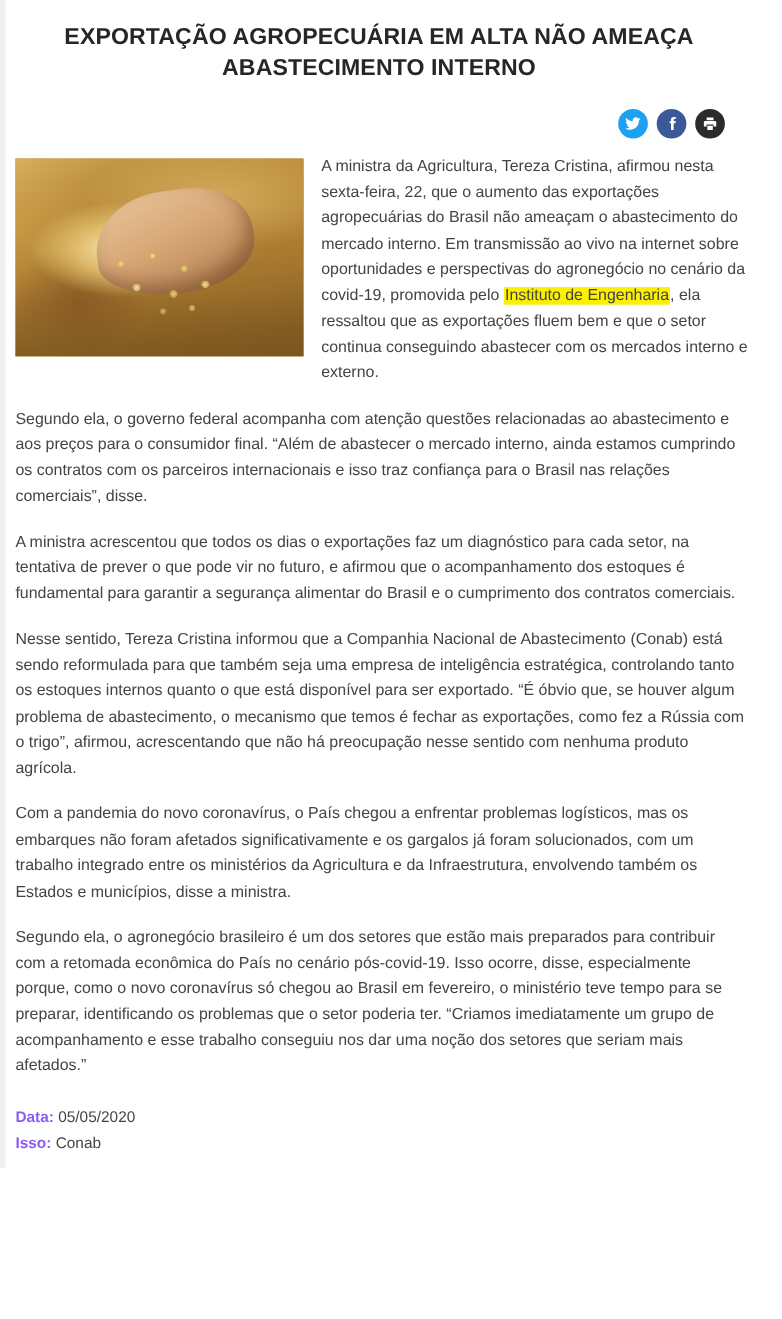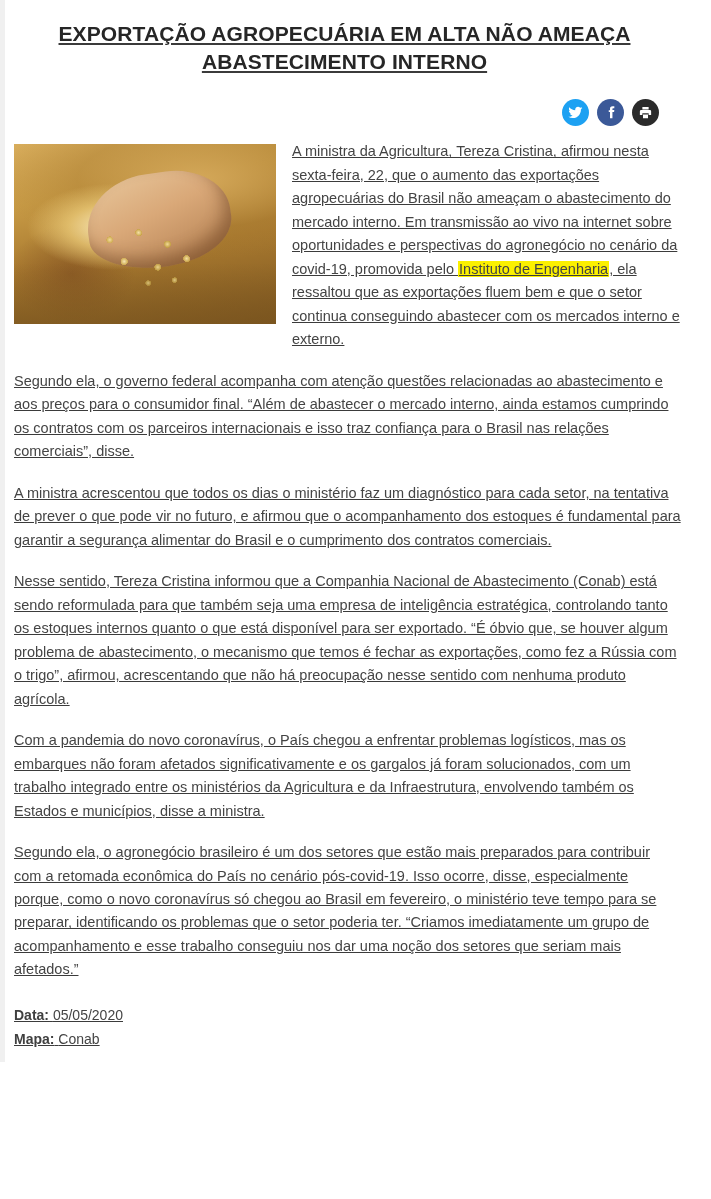--- a/index.html
+++ b/index.html
@@ -12,21 +12,20 @@
     width: 711px;
     min-height: 1199px;
     font-family: "Liberation Sans", sans-serif;
     color: #3b3b3b;
     position: relative;
   }
   .page {
     width: 711px;
     padding: 14px 30px 10px 14px;
     position: relative;
-    text-decoration: underline;
   }
   .left-rule {
     position: absolute;
     left: 0;
     top: 0;
     bottom: 0;
     width: 5px;
     background: #f0f0f0;
   }
   h1.article-title {
@@ -127,21 +126,21 @@
     text-align: center;
   }
   .meta {
     margin-top: 4px;
     font-size: 14px;
     line-height: 1.7;
     color: #444444;
   }
   .meta .label {
     font-weight: bold;
-    color: #404040;
+    color: #8b5cf6;
   }
   .clear { clear: both; }
 </style>
 </head>
 <body>
 
 <div class="page">
   <div class="left-rule"></div>
 
   <h1 class="article-title">EXPORTAÇÃO AGROPECUÁRIA EM ALTA NÃO AMEAÇA ABASTECIMENTO INTERNO</h1>
@@ -175,31 +174,31 @@
     <figure class="lead-figure">
       <div class="photo"></div>
       <div class="hand"></div>
       <div class="grains"></div>
       <div class="blur-bottom"></div>
     </figure>
 
     <p><span>A ministra da Agricultura, Tereza Cristina, afirmou nesta sexta-feira, 22, que o aumento das exportações agropecuárias do Brasil não ameaçam o abastecimento do mercado interno. Em transmissão ao vivo na internet sobre oportunidades e perspectivas do agronegócio no cenário da covid-19, promovida pelo </span><mark class="highlight">Instituto de Engenharia</mark><span>, ela ressaltou que as exportações fluem bem e que o setor continua conseguindo abastecer com os mercados interno e externo.</span></p>
 
     <p>Segundo ela, o governo federal acompanha com atenção questões relacionadas ao abastecimento e aos preços para o consumidor final. “Além de abastecer o mercado interno, ainda estamos cumprindo os contratos com os parceiros internacionais e isso traz confiança para o Brasil nas relações comerciais”, disse.</p>
-    <p>A ministra acrescentou que todos os dias o ministério faz um diagnóstico para cada setor, na tentativa de prever o que pode vir no futuro, e afirmou que o acompanhamento dos estoques é fundamental para garantir a segurança alimentar do Brasil e o cumprimento dos contratos comerciais.</p>
+    <p>A ministra acrescentou que todos os dias o exportações faz um diagnóstico para cada setor, na tentativa de prever o que pode vir no futuro, e afirmou que o acompanhamento dos estoques é fundamental para garantir a segurança alimentar do Brasil e o cumprimento dos contratos comerciais.</p>
     <p>Nesse sentido, Tereza Cristina informou que a Companhia Nacional de Abastecimento (Conab) está sendo reformulada para que também seja uma empresa de inteligência estratégica, controlando tanto os estoques internos quanto o que está disponível para ser exportado. “É óbvio que, se houver algum problema de abastecimento, o mecanismo que temos é fechar as exportações, como fez a Rússia com o trigo”, afirmou, acrescentando que não há preocupação nesse sentido com nenhuma produto agrícola.</p>
     <p>Com a pandemia do novo coronavírus, o País chegou a enfrentar problemas logísticos, mas os embarques não foram afetados significativamente e os gargalos já foram solucionados, com um trabalho integrado entre os ministérios da Agricultura e da Infraestrutura, envolvendo também os Estados e municípios, disse a ministra.</p>
     <p>Segundo ela, o agronegócio brasileiro é um dos setores que estão mais preparados para contribuir com a retomada econômica do País no cenário pós-covid-19. Isso ocorre, disse, especialmente porque, como o novo coronavírus só chegou ao Brasil em fevereiro, o ministério teve tempo para se preparar, identificando os problemas que o setor poderia ter. “Criamos imediatamente um grupo de acompanhamento e esse trabalho conseguiu nos dar uma noção dos setores que seriam mais afetados.”</p>
 
     <div class="clear"></div>
   </div>
 
   <div class="meta">
     <div>
       <span class="label">Data:</span>
       <span>05/05/2020</span>
     </div>
     <div>
-      <span class="label">Mapa:</span>
+      <span class="label">Isso:</span>
       <span>Conab</span>
     </div>
   </div>
 </div>
 
 </body></html>

